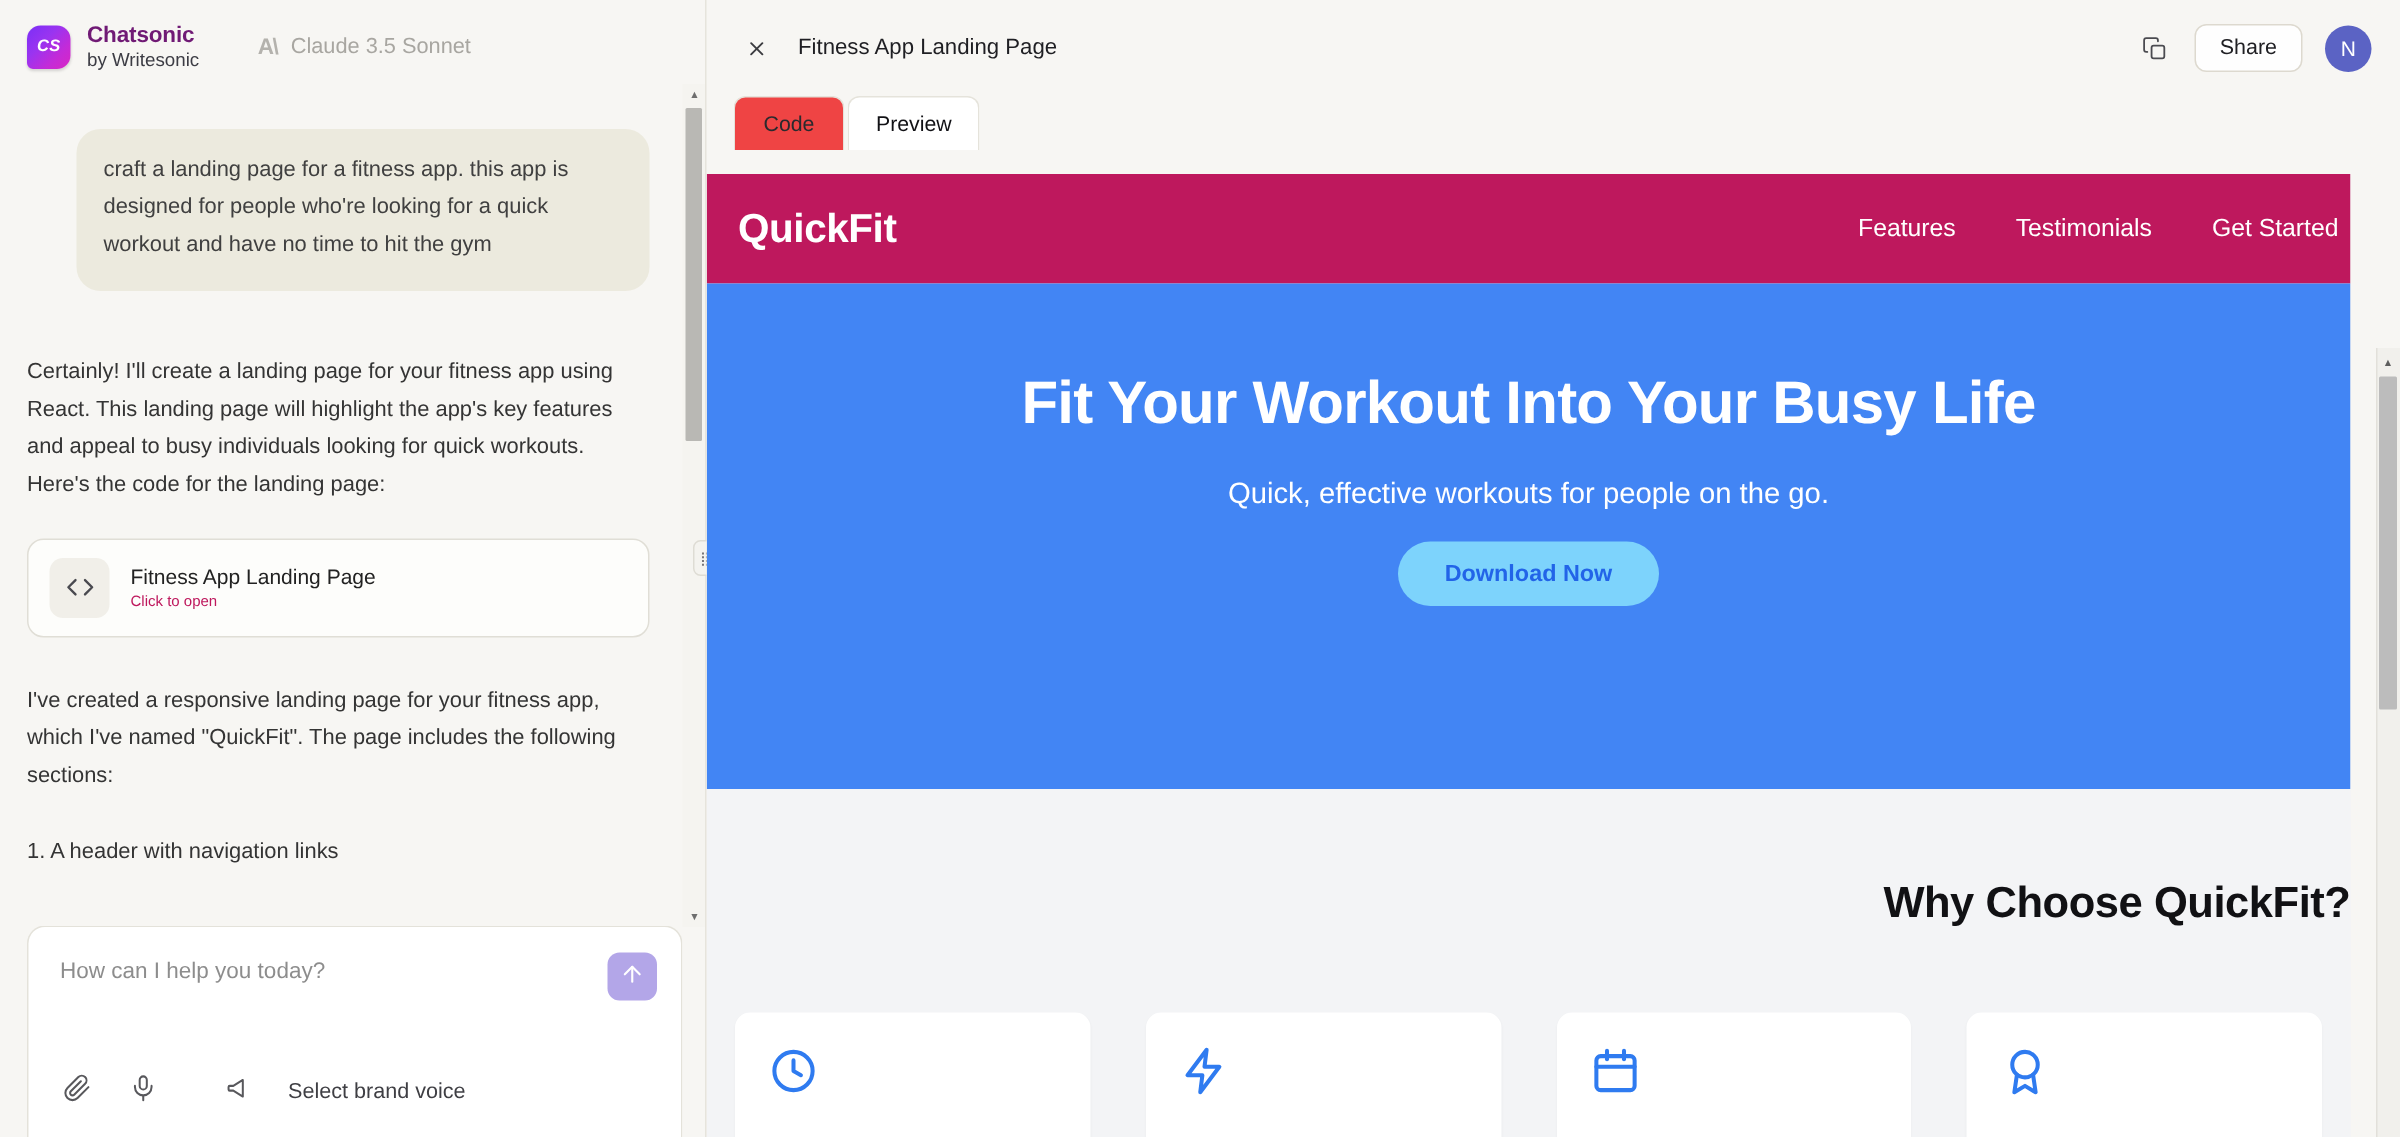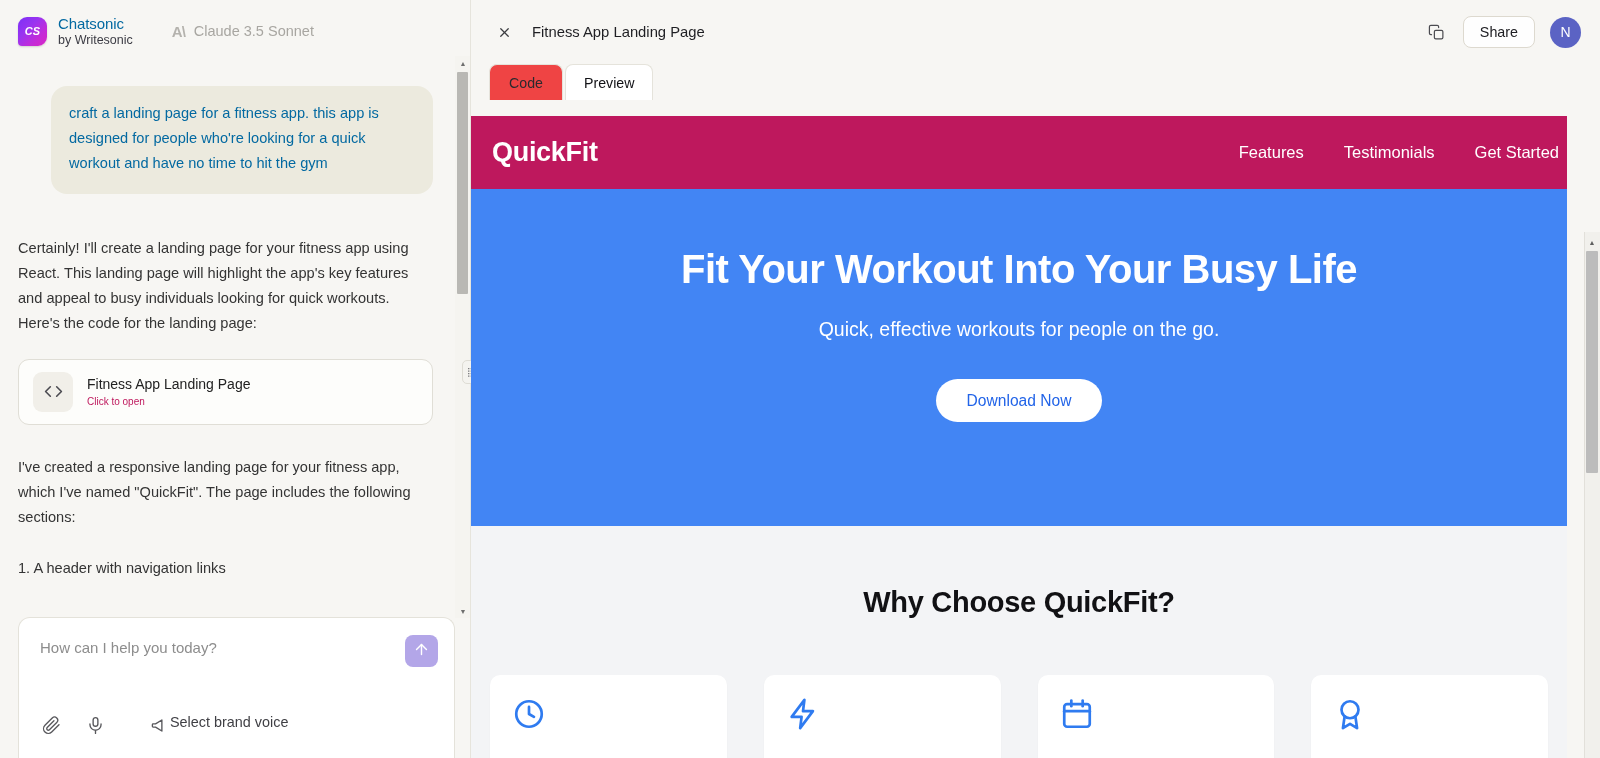--- a/index.html
+++ b/index.html
@@ -29,21 +29,21 @@
   .brand-badge {
     width: 29px; height: 29px;
     border-radius: 9px 9px 9px 4px;
     background: linear-gradient(135deg, #7b2ff7 0%, #9a34f0 38%, #c32bd8 70%, #d926c4 100%);
     display: flex; align-items: center; justify-content: center;
     color: #fff; font-size: 11px; font-weight: 700; font-style: italic;
     letter-spacing: 0.2px;
     box-shadow: 0 1px 2px rgba(0,0,0,0.15);
   }
   .brand-text { line-height: 1.15; }
-  .brand-name { font-size: 15px; font-weight: 400; color: #0369a1; letter-spacing: -0.1px; }
+  .brand-name { font-size: 15px; font-weight: 700; color: #701a75; letter-spacing: -0.1px; }
   .brand-sub { font-size: 12.5px; color: #3c3c44; margin-top: 1px; }
   .model-chip {
     display: flex; align-items: center; gap: 9px;
     margin-left: 28px;
   }
   .anthropic-glyph {
     font-size: 15px; color: #b4b2ad; font-weight: 600; letter-spacing: -1px;
   }
   .model-name { font-size: 14.5px; color: #a8a6a1; }
 
@@ -52,21 +52,21 @@
     position: absolute;
     top: 62px; left: 0; width: 455px; height: 552px;
     overflow: hidden;
   }
   .msg-user-wrap { display: flex; justify-content: flex-end; padding: 24px 22px 0 0; }
   .msg-user {
     max-width: 382px;
     background: #eceade;
     border-radius: 16px;
     padding: 15px 18px 17px 18px;
-    font-size: 14.6px; line-height: 1.73; color: #0369a1;
+    font-size: 14.6px; line-height: 1.73; color: #404040;
   }
   .msg-assist {
     padding: 42px 22px 0 18px;
     font-size: 14.6px; line-height: 1.73; color: #343434;
   }
   .artifact-card {
     margin: 22px 22px 0 18px;
     border: 1px solid #e0ded6;
     background: #fdfdfb;
     border-radius: 11px;
@@ -107,21 +107,21 @@
     width: 33px; height: 32px; border-radius: 8px;
     background: #b3a6e8; border: none;
     display: flex; align-items: center; justify-content: center;
     cursor: pointer;
   }
   .composer-row2 {
     display: flex; align-items: center; gap: 22px;
     margin-top: 47px;
   }
   .tool-ic { width: 22px; height: 22px; display: flex; align-items: center; justify-content: center; color: #58585c; }
-  .brand-voice { display: flex; align-items: flex-start; gap: 0; margin-left: 20px; }
+  .brand-voice { display: flex; align-items: flex-end; gap: 22px; margin-left: 20px; }
   .brand-voice-label { font-size: 14.4px; color: #3f3f44; }
 
   
   .lsb {
     position: absolute; top: 56px; left: 455px; width: 16px; height: 562px;
     background: #f5f4f0;
   }
   .lsb-up, .lsb-dn {
     position: absolute; left: 0; width: 16px; height: 14px;
     display: flex; align-items: center; justify-content: center;
@@ -219,34 +219,34 @@
     background: #4285f4;
     display: flex; flex-direction: column; align-items: center;
     padding-top: 58px;
   }
   .hero-h1 {
     font-size: 40px; font-weight: 700; color: #fff;
     letter-spacing: -0.5px; text-align: center;
   }
   .hero-sub { font-size: 19.5px; color: #fff; margin-top: 26px; text-align: center; }
   .hero-cta {
-    margin-top: 38px;
-    background: #ffffff; color: #2264e8;
+    margin-top: 20px;
+    background: #7dd3fc; color: #2264e8;
     border: none; border-radius: 999px;
     height: 43px; padding: 0 31px;
-    font-size: 15.6px; font-weight: 400;
+    font-size: 15.6px; font-weight: 700;
     font-family: "Liberation Sans", sans-serif;
     cursor: pointer;
   }
   .features {
     background: #f3f4f6;
     padding-top: 60px;
   }
   .features-h2 {
-    text-align: center;
+    text-align: right;
     font-size: 29px; font-weight: 700; color: #111114;
     letter-spacing: -0.3px;
   }
   .cards {
     display: flex; gap: 37px;
     padding: 56px 19px 0 19px;
   }
   .card {
     flex: 1 1 0;
     background: #fff;

